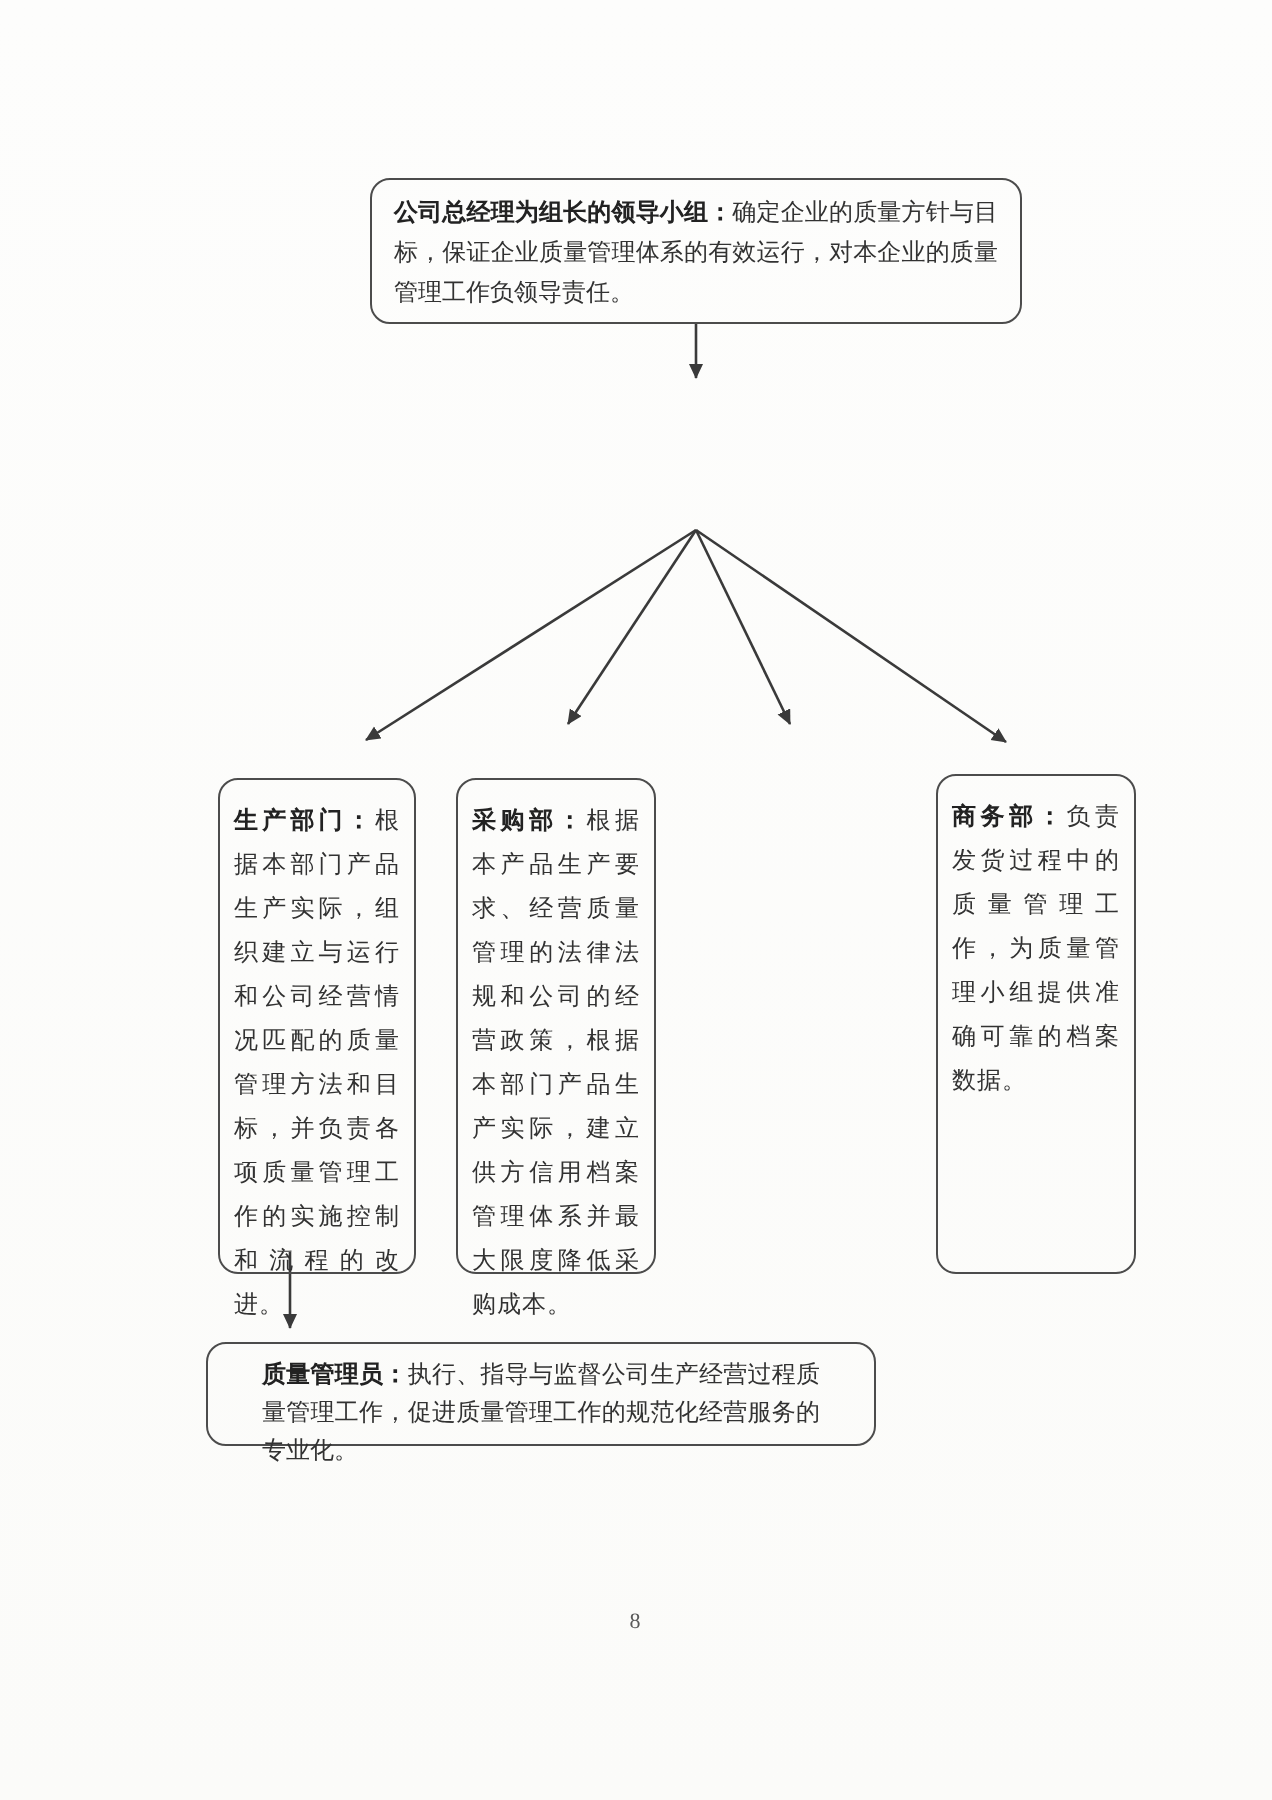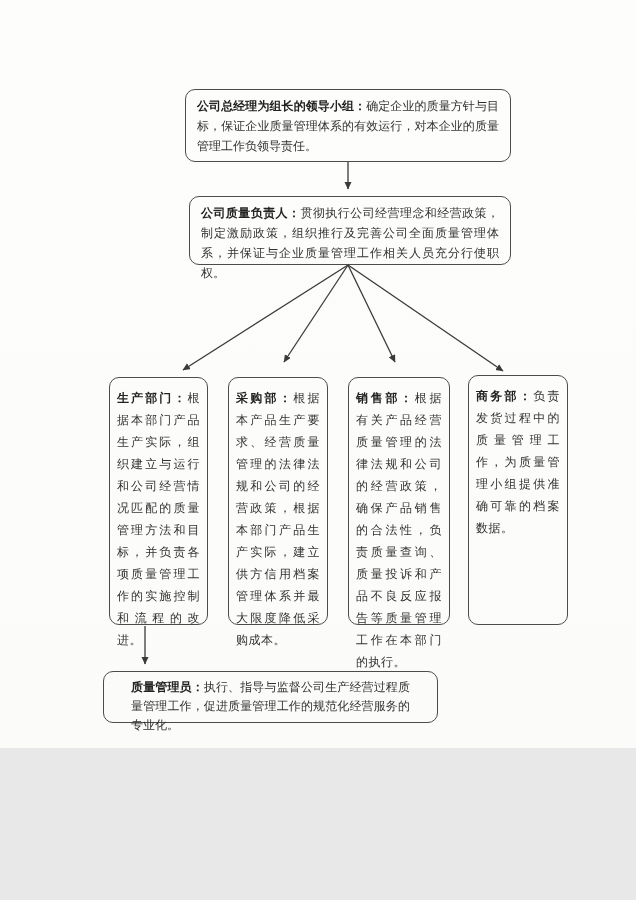--- a/index.html
+++ b/index.html
@@ -1,39 +1,39 @@
 <!DOCTYPE html>
 <html><head>
 <meta charset="utf-8">
 <style>
   html,body{margin:0;padding:0;background:#e8e8e8;}
   .page{
     position:relative;
-    width:636px;height:748px;
+    width:636px;height:900px;
     margin:0 auto;
     background:linear-gradient(180deg,#fdfdfc 0%,#fbfbf9 100%);
     font-family:"Liberation Serif","DejaVu Serif",serif;
     color:#333;
     overflow:hidden;
   }
   .arrows{position:absolute;left:0;top:0;pointer-events:none;}
   .box{
     position:absolute;
     border:1px solid #4c4c4c;
     border-radius:10px;
     box-sizing:border-box;
     font-size:12px;
     color:#323232;
     text-align:justify;
     word-break:break-all;
     background:transparent;
   }
   .box .lbl{font-weight:bold;color:#222;}
   .box-wide{padding:6px 11px;line-height:20px;}
-  .box-dept{padding:9px 7px;line-height:22px;letter-spacing:0.5px;}
+  .box-dept{padding:9px 7px;line-height:22px;letter-spacing:0.5px;margin-top:12px;}
   .box-bottom{padding:6px 27px;line-height:19px;}
   .page-number{
     position:absolute;
     left:0;right:0;top:805px;
     text-align:center;
     font-size:11px;
     color:#5a5a5a;
     letter-spacing:1px;
   }
 </style>
@@ -55,35 +55,29 @@
       <line x1="348" y1="265" x2="395" y2="362" marker-end="url(#ah)"></line>
       <line x1="348" y1="265" x2="503" y2="371" marker-end="url(#ah)"></line>
       <line x1="145" y1="626" x2="145" y2="664" marker-end="url(#ah)"></line>
     </g>
   </svg>
 
   <div class="box box-wide" style="left:185px;top:89px;width:326px;height:73px;">
     <span class="lbl">公司总经理为组长的领导小组：</span><span>确定企业的质量方针与目标，保证企业质量管理体系的有效运行，对本企业的质量管理工作负领导责任。</span>
   </div>
 
-  <div class="box box-wide" style="left:189px;top:196px;width:322px;height:69px;">
-    <span class="lbl">公司质量负责人：</span><span>贯彻执行公司经营理念和经营政策，制定激励政策，组织推行及完善公司全面质量管理体系，并保证与企业质量管理工作相关人员充分行使职权。</span>
-  </div>
 
   <div class="box box-dept" style="left:109px;top:377px;width:99px;height:248px;">
     <span class="lbl">生产部门：</span><span>根据本部门产品生产实际，组织建立与运行和公司经营情况匹配的质量管理方法和目标，并负责各项质量管理工作的实施控制和流程的改进。</span>
   </div>
 
   <div class="box box-dept" style="left:228px;top:377px;width:100px;height:248px;">
     <span class="lbl">采购部：</span><span>根据本产品生产要求、经营质量管理的法律法规和公司的经营政策，根据本部门产品生产实际，建立供方信用档案管理体系并最大限度降低采购成本。</span>
   </div>
 
-  <div class="box box-dept" style="left:348px;top:377px;width:102px;height:248px;">
-    <span class="lbl">销售部：</span><span>根据有关产品经营质量管理的法律法规和公司的经营政策，确保产品销售的合法性，负责质量查询、质量投诉和产品不良反应报告等质量管理工作在本部门的执行。</span>
-  </div>
 
   <div class="box box-dept" style="left:468px;top:375px;width:100px;height:250px;font-family:Liberation Serif, serif;">
     <span class="lbl">商务部：</span><span>负责发货过程中的质量管理工作，为质量管理小组提供准确可靠的档案数据。</span>
   </div>
 
   <div class="box box-bottom" style="left:103px;top:671px;width:335px;height:52px;">
     <span class="lbl">质量管理员：</span><span>执行、指导与监督公司生产经营过程质量管理工作，促进质量管理工作的规范化经营服务的专业化。</span>
   </div>
 
   <div class="page-number">8</div>

